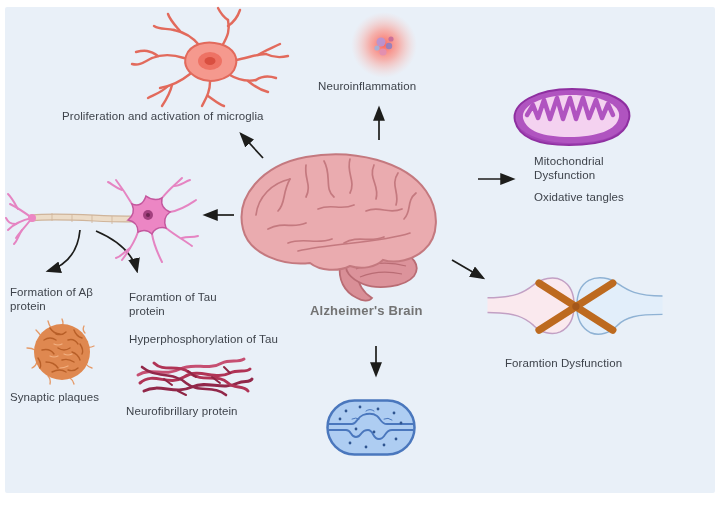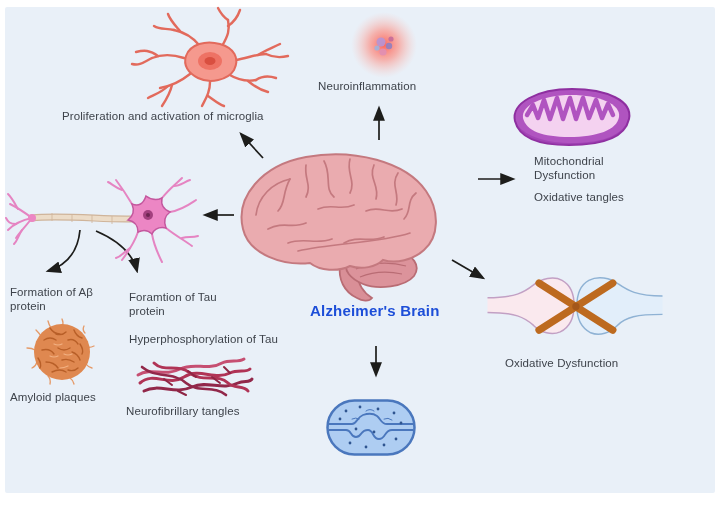--- a/index.html
+++ b/index.html
@@ -8,21 +8,21 @@
     font-family:"Liberation Sans", sans-serif;overflow:hidden;
   }
   #stage{position:absolute;left:0;top:0;width:720px;height:509px;}
   .canvas-bg{position:absolute;left:5px;top:7px;width:710px;height:486px;background:#e9f0f8;border-radius:2px;}
   .abs{position:absolute;}
   .lbl{
     position:absolute;font-size:11.5px;line-height:14px;color:#3e434b;
     letter-spacing:.1px;
   }
   .center{text-align:left;}
-  .brain-title{font-weight:bold;font-size:15px;color:#1d4ed8;letter-spacing:.2px;}
+  .brain-title{font-weight:bold;font-size:13px;color:#737373;letter-spacing:.2px;}
   svg{display:block;}
 </style>
 </head>
 <body>
 
 <div id="stage">
   <div class="canvas-bg"></div>
 
   <svg class="abs" style="left:0;top:0" width="720" height="509" viewBox="0 0 720 509">
     <defs>
@@ -192,52 +192,52 @@
       <path d="M26,12 q4,6 10,6"></path>
         <path d="M50,14 q2,6 8,8"></path>
     </g>
     <g stroke="#f2b183" stroke-width="1.2" fill="none" stroke-linecap="round">
       <path d="M30,28 q4,2 8,0"></path>
         <path d="M40,38 q4,2 8,0"></path>
         <path d="M26,40 q4,2 8,0"></path>
         <path d="M36,52 q4,0 8,-2"></path>
     </g>
   </svg>
-  <div class="lbl" style="left:10px;top:390px;width:120px">Amyloid plaques</div>
+  <div class="lbl" style="left:10px;top:390px;width:120px">Synaptic plaques</div>
 
   <svg class="abs" style="left:134px;top:353px" width="122" height="50" viewBox="0 0 122 50">
     <g fill="none" stroke-linecap="round">
       <path d="M6,30 C20,18 34,34 50,24 C66,14 80,28 96,20 C104,16 112,20 116,16" stroke="#b03456" stroke-width="3"></path>
       <path d="M10,38 C26,30 40,42 58,34 C74,27 88,38 104,30 C110,27 116,30 118,26" stroke="#92284a" stroke-width="3"></path>
       <path d="M4,22 C18,14 30,24 46,16 C60,9 74,18 88,10 C96,6 104,10 110,6" stroke="#c64f72" stroke-width="3"></path>
       <path d="M20,10 C30,20 44,10 56,20 C68,30 84,20 94,30 C100,36 110,32 114,38" stroke="#b03456" stroke-width="3"></path>
       <path d="M8,14 C22,26 38,18 52,30 C64,40 80,32 92,42" stroke="#92284a" stroke-width="2.6"></path>
       <g stroke="#8e2544" stroke-width="2">
         <path d="M30,26 l8,6"></path>
           <path d="M54,18 l8,6"></path>
           <path d="M78,24 l8,6"></path>
           <path d="M44,38 l8,4"></path>
           <path d="M90,14 l6,6"></path>
       </g>
     </g>
   </svg>
-  <div class="lbl" style="left:126px;top:404px;width:140px">Neurofibrillary tangles</div>
+  <div class="lbl" style="left:126px;top:404px;width:140px">Neurofibrillary protein</div>
 
   <svg class="abs" style="left:487px;top:272px" width="176" height="70" viewBox="0 0 190 76">
     <path d="M0,28 C30,28 40,22 50,14 C58,7 72,4 81,9 C90,14 94,23 94,36 C94,49 89,60 79,65 C70,69 58,66 50,58 C40,49 30,44 0,44" fill="#fae9ee" stroke="#c2a0c4" stroke-width="1.6"></path>
     <g transform="translate(190,0) scale(-1,1)">
       <path d="M0,26 C28,26 38,20 48,13 C57,6 70,4 80,9 C89,14 93,24 93,37 C93,50 88,61 78,66 C68,70 57,66 49,58 C40,49 28,46 0,46" fill="#e2eefa" stroke="#8fb2d4" stroke-width="1.6"></path>
     </g>
     <g stroke="#bd6a1f" stroke-width="8" stroke-linecap="round">
       <line x1="56" y1="12" x2="136" y2="63"></line>
       <line x1="136" y1="12" x2="56" y2="63"></line>
     </g>
     <circle cx="96" cy="37.5" r="4" fill="#a4571a"></circle>
   </svg>
-  <div class="lbl center" style="left:505px;top:356px;width:150px">Oxidative Dysfunction</div>
+  <div class="lbl center" style="left:505px;top:356px;width:150px">Foramtion Dysfunction</div>
 
   <svg class="abs" style="left:326px;top:399px" width="91" height="58" viewBox="0 0 91 58">
     <rect x="1.5" y="1.5" width="87" height="54" rx="27" fill="#aecdf2" stroke="#4a77bd" stroke-width="2.5"></rect>
     <path d="M3,25 H26 C31,25 31,18 37,16 C43,14 47,14 51,17 C55,20 55,25 61,25 H87" fill="none" stroke="#4a77bd" stroke-width="1.8"></path>
     <path d="M3,31 H20 C26,31 24,38 30,38 C36,38 34,31 42,31 C48,31 46,40 53,40 C60,40 58,31 66,31 H87" fill="none" stroke="#4a77bd" stroke-width="1.8"></path>
     <g fill="#2f5590">
       <circle cx="20" cy="12" r="1.4"></circle>
         <circle cx="34" cy="8" r="1.4"></circle>
         <circle cx="52" cy="10" r="1.4"></circle>
       <circle cx="68" cy="14" r="1.4"></circle>

